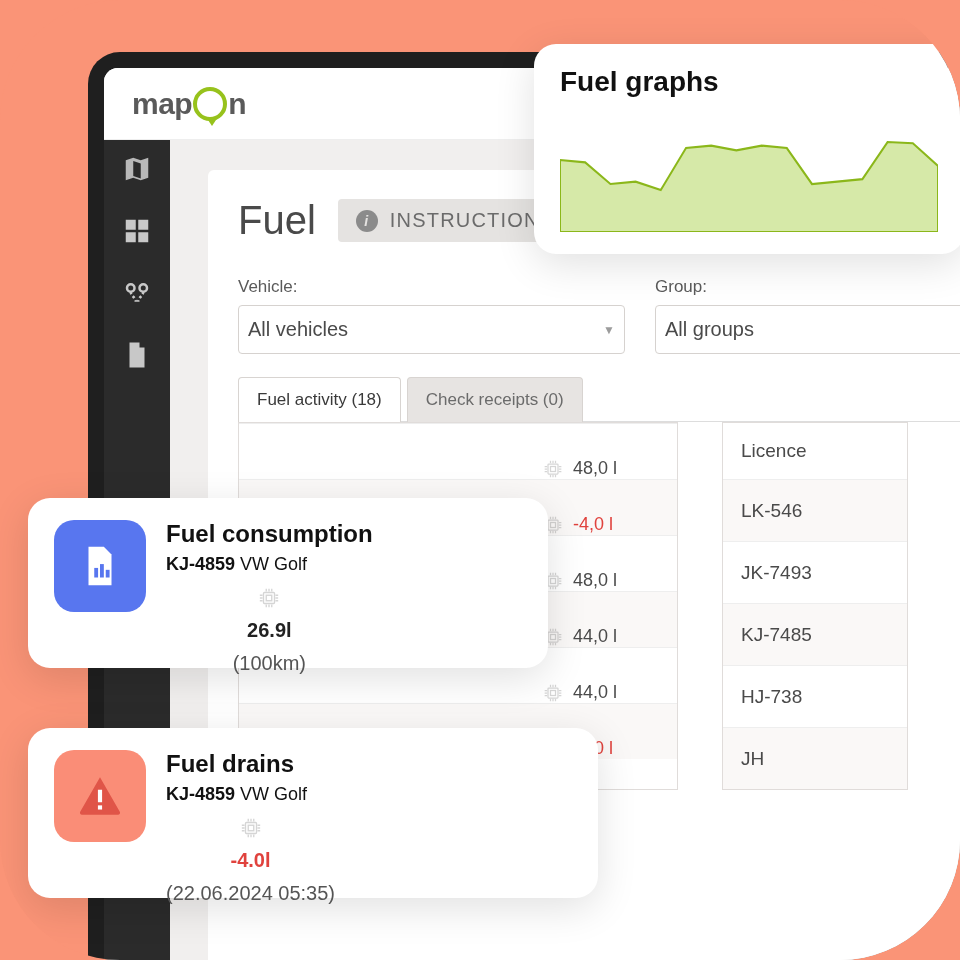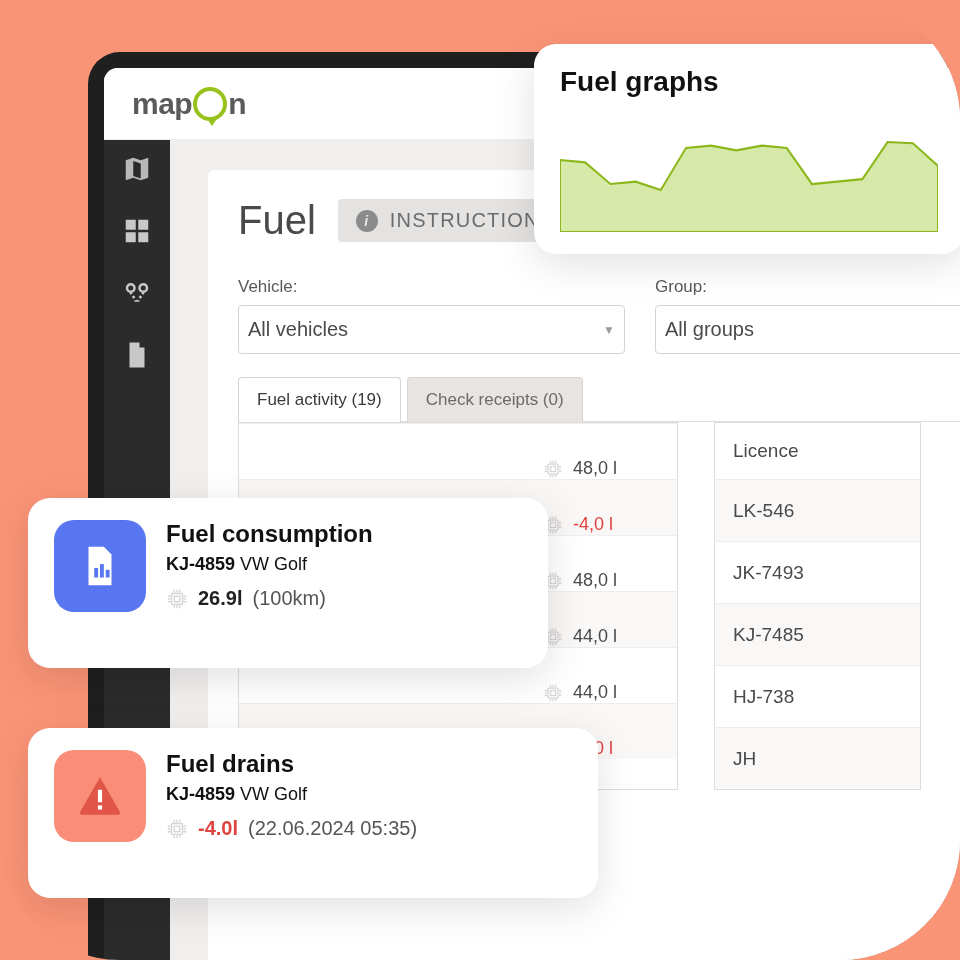--- a/index.html
+++ b/index.html
@@ -32,40 +32,40 @@
   .twotable { display:flex; gap:20px; margin-top:0;}
   .table { border:1px solid #e0dcda; flex:0 0 auto;}
   .left-table { width:440px;}
   .row { display:flex; align-items:flex-end; border-top:1px solid #eee; padding:0 14px; height:56px; font-size:18px; color:#4a4a4a;}
   .row.alt { background:#faf8f7; }
   .row .c1 { width:130px; color:#6b6b6b;}
   .row .c2 { flex:1; color:#6b6b6b;}
   .fuel-cell { display:flex; align-items:center; gap:10px; width:120px;}
   .chip-ic { width:20px; height:20px; opacity:0.35;}
   .neg { color:#e0423d; font-weight:500;}
-  .right-table { width:207px; margin-left:16px;}
+  .right-table { width:186px; margin-left:24px;}
   .rt-header { height:56px; display:flex;align-items:center; padding:0 18px; font-size:19px; color:#4a4a4a; background:#fff;}
   .rt-row { display:flex; align-items:center; padding:12px 18px; height:62px; border-top:1px solid #eee; color:#4a4a4a; font-size:19px;}
   .rt-row.alt { background:#faf8f7;}
 
   
   .float-card { position:absolute; background:#fff; border-radius:22px; box-shadow:0 10px 40px rgba(0,0,0,0.12); padding:22px 26px; }
   .fg-card { left:534px; top:44px; width:430px; height:210px;}
   .fg-title { font-size:28px; font-weight:700; color:#111; margin-bottom:14px;}
   .fg-chart { width:100%; height:120px;}
   .cons-card { left:28px; top:498px; width:520px; height:170px; display:flex; gap:20px; align-items:flex-start;}
   .drain-card { left:28px; top:728px; width:570px; height:170px; display:flex; gap:20px; align-items:flex-start;}
   .card-icon { width:92px; height:92px; border-radius:20px; display:flex; align-items:center; justify-content:center; flex:0 0 92px;}
   .blue-ic { background:#5876ef;}
   .red-ic { background:#fa8d77;}
   .card-body {}
   .card-title { font-size:24px; font-weight:700; color:#111; margin-bottom:6px;}
   .card-sub { font-size:18px; color:#111; margin-bottom:12px;}
   .card-sub .plate { font-weight:700;}
-  .card-metric { display:flex; align-items:center; gap:10px; font-size:20px; color:#555;}
+  .card-metric { display:flex; align-items:center; gap:10px; font-size:20px; color:#555;flex-direction:column;}
   .card-metric .val { font-weight:700; color:#222;}
   .card-metric .neg { font-weight:700;}
   .chip-sm { width:22px; height:22px; opacity:0.35;}
 </style>
 </head>
 <body>
 
 <div class="outer-round">
   <div class="tablet-frame">
     <div class="screen">
@@ -126,21 +126,21 @@
                 </div>
               </div>
               <div class="filter">
                 <span class="filter-label">Group:</span>
                 <div class="select">
                   <span>All groups</span>
                 </div>
               </div>
             </div>
             <div class="tabs">
-              <div class="tab active">Fuel activity (19)</div>
+              <div class="tab active">Fuel activity (18)</div>
               <div class="tab">Check receipts (0)</div>
             </div>
             <div class="twotable">
               <div class="table left-table" id="left-table">
                   <div class="row">
                     <span class="c1"></span>
                     <span class="c2"></span>
                     <span class="fuel-cell">
                       <svg class="chip-ic" viewBox="0 0 24 24" fill="none" stroke="#888" stroke-width="1.5">
                         <rect x="6" y="6" width="12" height="12" rx="1"></rect>

